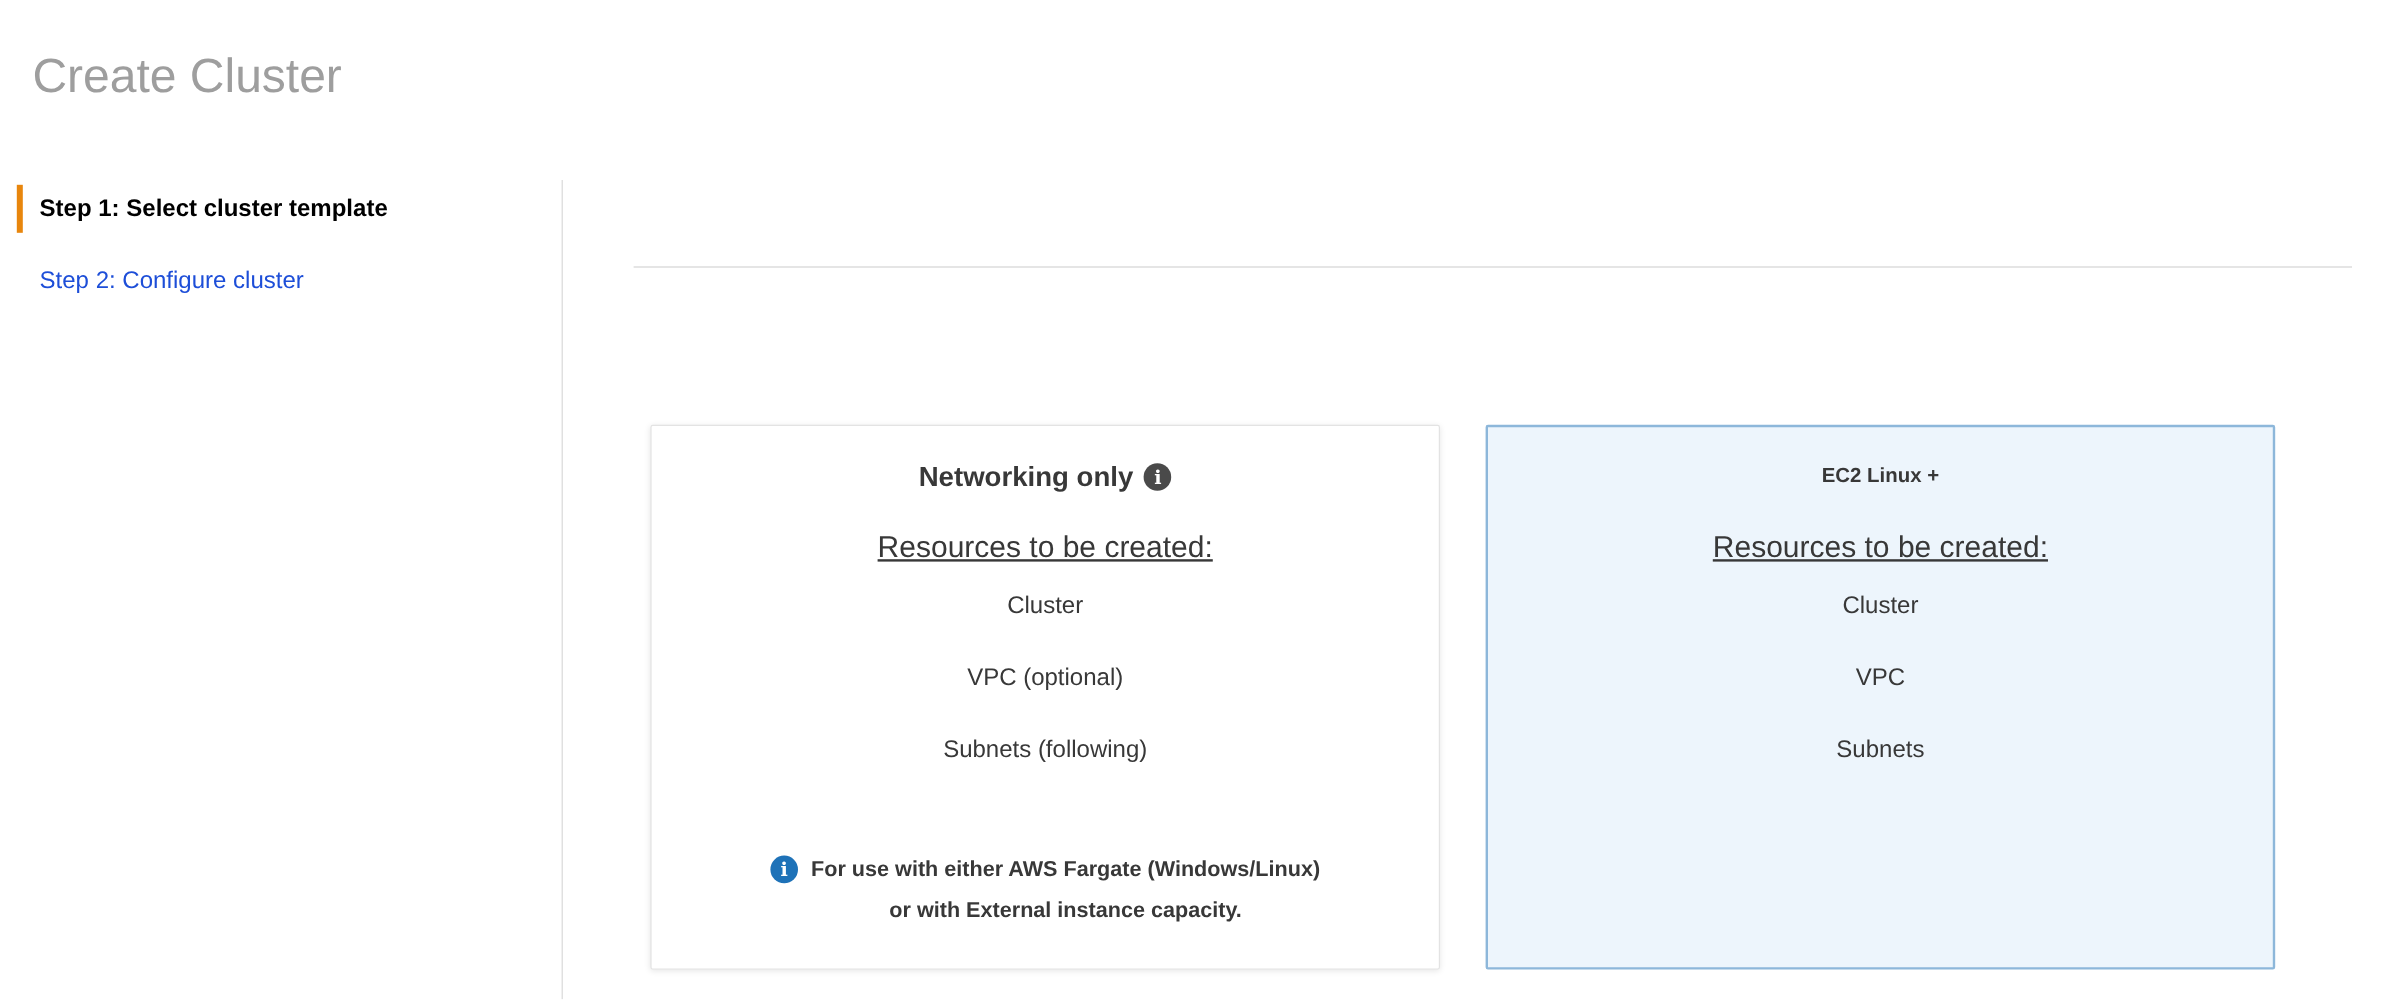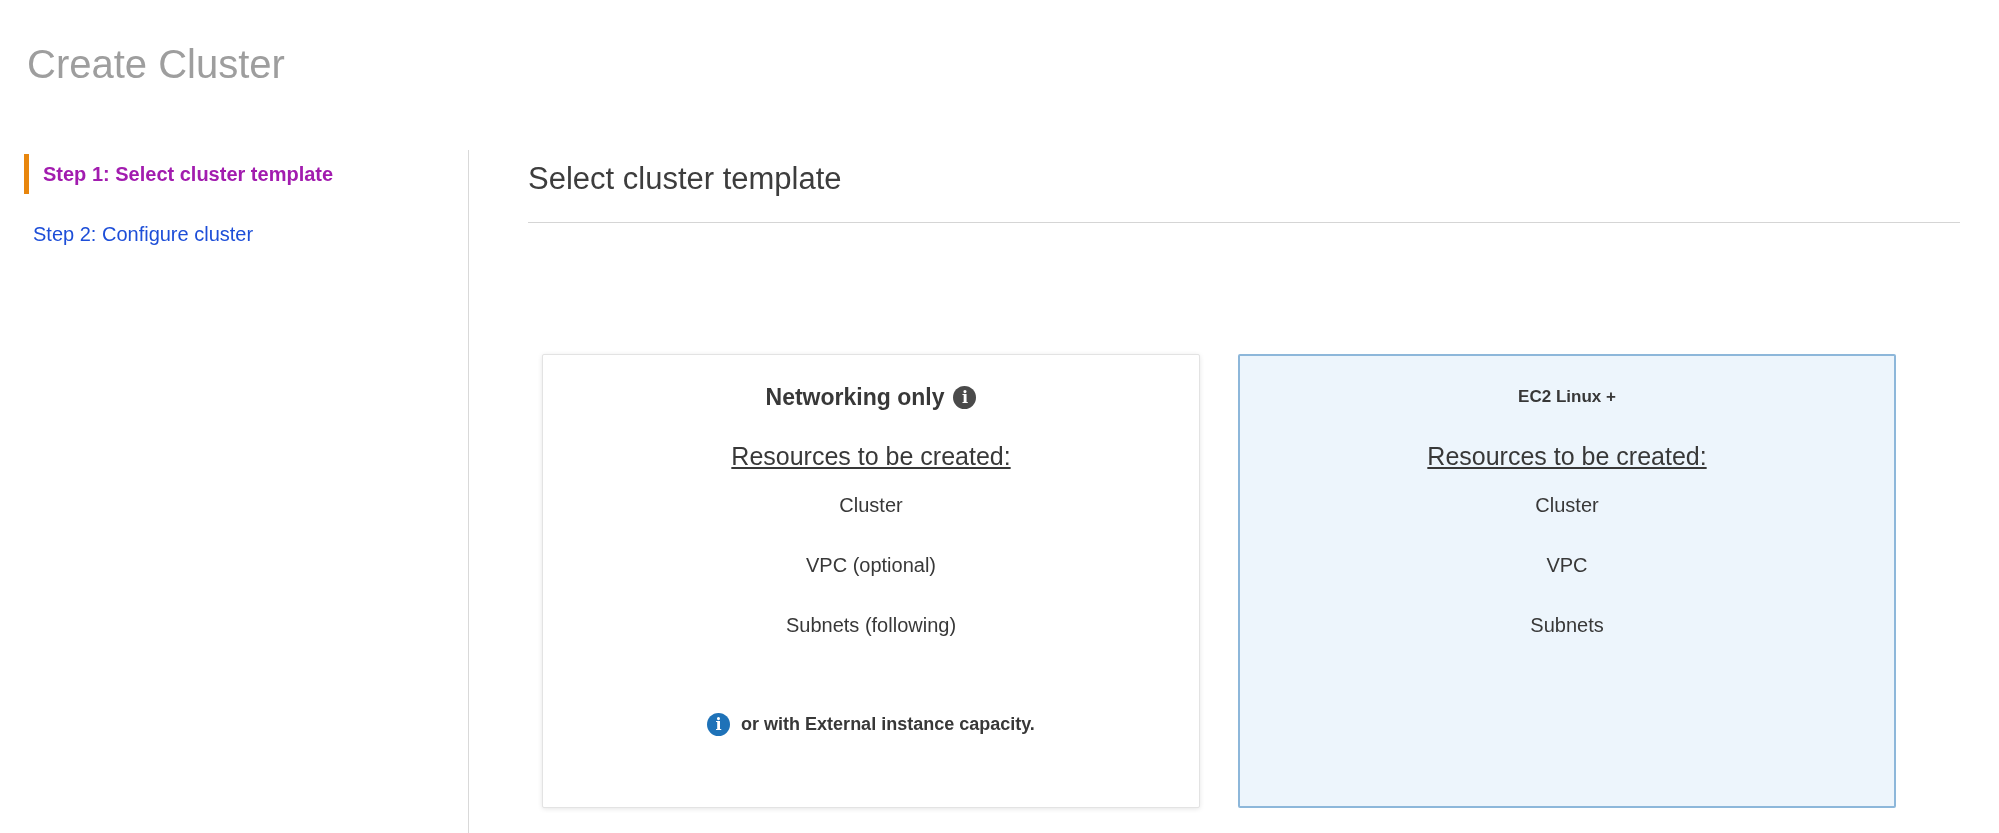--- a/index.html
+++ b/index.html
@@ -33,23 +33,22 @@
     padding: 8px 0 8px 14px;
     border-left: 5px solid transparent;
     margin-bottom: 20px;
     white-space: nowrap;
     color: #1d4ed8;
     font-weight: 400;
     cursor: default;
   }
   .step.active {
     border-left-color: #e8860d;
-    color: #a21caf;
-    font-weight: 700;
-    margin-left: 10px;
+    color: #000000;
+    font-weight: 700;
   }
   .v-divider {
     position: absolute;
     left: 468px;
     top: 150px;
     width: 1px;
     height: 683px;
     background: #d9d9d9;
   }
   .main {
@@ -185,21 +184,20 @@
 
   <nav class="steps">
     <div class="step active">Step 1: Select cluster template</div>
     <div class="step">Step 2: Configure cluster</div>
   </nav>
 
   <div class="v-divider"></div>
 
   <main class="main">
 
-    <h2 class="section-heading">Select cluster template</h2>
 
     <hr class="heading-rule">
 
 
     <div class="cards">
 
       <div class="card">
         <div class="card-title-row">
           <span class="card-title">Networking only</span>
           <span class="info-icon dark">
@@ -208,20 +206,21 @@
         </div>
         <div class="res-label">Resources to be created:</div>
         <div class="res-item">Cluster</div>
         <div class="res-item">VPC (optional)</div>
         <div class="res-item">Subnets (following)</div>
         <div class="card-note">
           <span class="info-icon blue">
               <span>i</span>
             </span>
           <div class="card-note-text">
+            <div>For use with either AWS Fargate (Windows/Linux)</div>
             <div>or with External instance capacity.</div>
           </div>
         </div>
       </div>
 
       <div class="card selected">
         <div class="card-title-multiline">
           <div>EC2 Linux +</div>
         </div>
         <div class="res-label">Resources to be created:</div>

